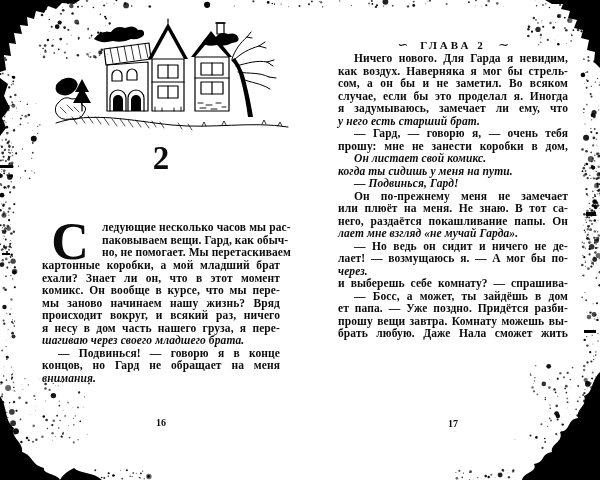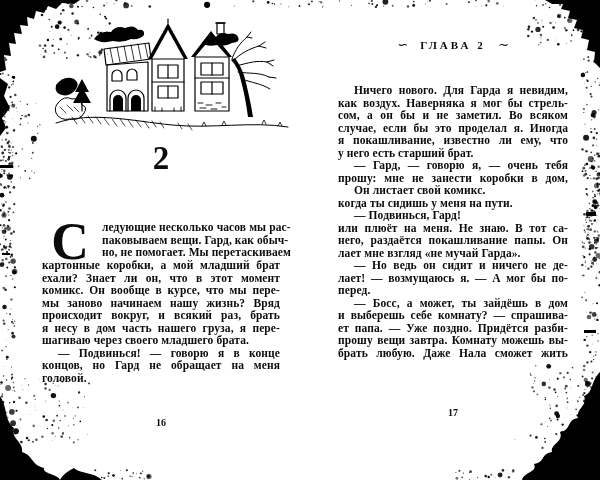--- a/index.html
+++ b/index.html
@@ -8,43 +8,43 @@
     overflow:hidden;font-family:"Liberation Serif","DejaVu Serif",serif;color:#0b0b0b;
   }
   .page{position:absolute;inset:0;}
   
   .illustration{position:absolute;left:52px;top:18px;width:240px;height:122px;}
   .chapter-number{
     position:absolute;left:42px;top:141px;width:238px;text-align:center;
     font-size:33px;font-weight:700;line-height:34px;
   }
   .left-body{position:absolute;left:42px;top:221px;width:238px;}
-  .right-body{position:absolute;left:338px;top:84px;width:230px;}
+  .right-body{position:absolute;left:338px;top:52px;width:230px;}
   .body{font-size:11.5px;font-weight:600;letter-spacing:.1px;}
   .line{height:12.5px;line-height:12.5px;text-align:justify;text-align-last:justify;white-space:nowrap;}
-  .line.left{text-align:right;text-align-last:left;}
+  .line.left{text-align:right;text-align-last:left;font-style:italic;}
   .line.indent{text-indent:16px;}
   .dropcap-row{display:flex;align-items:flex-start;}
   .dropcap{
     flex:0 0 46px;margin:1px 9px 0 5px;height:37px;
     font-size:52px;line-height:40px;font-weight:700;text-align:center;
   }
   .dropcap-lines{flex:1 1 auto;min-width:0;}
   
   .chapter-header{
     position:absolute;left:338px;top:36px;width:230px;height:18px;
     display:flex;align-items:center;justify-content:center;gap:12px;
     font-size:11px;font-weight:700;letter-spacing:3px;
   }
   .orn{font-family:"DejaVu Sans",sans-serif;font-size:13px;letter-spacing:0;font-weight:400;position:relative;top:-1px;}
   .orn.mirrored{transform:scaleX(-1);}
   
   .page-number{position:absolute;text-align:center;font-size:10px;font-weight:600;}
   .pn-left{left:42px;top:417px;width:238px;}
-  .pn-right{left:338px;top:407px;width:230px;}
+  .pn-right{left:338px;top:418px;width:230px;}
   
   .grunge{position:absolute;inset:0;width:600px;height:480px;pointer-events:none;}
 </style>
 </head>
 <body>
 
 <div class="spread">
 
   <section class="page">
 
@@ -115,59 +115,60 @@
             <div class="line">ледующие несколько часов мы рас-</div>
             <div class="line">паковываем вещи. Гард, как обыч-</div>
             <div class="line">но, не помогает. Мы перетаскиваем</div>
           </div>
       </div>
       <div>
           <div class="line">картонные коробки, а мой младший брат</div>
           <div class="line">ехали? Знает ли он, что в этот момент</div>
           <div class="line">комикс. Он вообще в курсе, что мы пере-</div>
           <div class="line">мы заново начинаем нашу жизнь? Вряд</div>
-          <div class="line">происходит вокруг, и всякий раз, брать</div>
+          <div class="line">происходит вокруг, и всякий раз, ничего</div>
           <div class="line">я несу в дом часть нашего груза, я пере-</div>
           <div class="line left">шагиваю через своего младшего брата.</div>
           <div class="line indent">— Подвинься! — говорю я в конце</div>
           <div class="line">концов, но Гард не обращает на меня</div>
-          <div class="line left">головой.</div>
+          <div class="line left">внимания.</div>
         </div>
     </div>
 
     <div class="page-number pn-left">16</div>
   </section>
 
   <section class="page">
     <header class="chapter-header">
       <span class="orn">∽</span>
       <span>ГЛАВА 2</span>
       <span class="orn mirrored">∽</span>
     </header>
 
     <div class="body right-body">
         <div class="line indent">Ничего нового. Для Гарда я невидим,</div>
         <div class="line">как воздух. Наверняка я мог бы стрель-</div>
         <div class="line">сом, а он бы и не заметил. Во всяком</div>
         <div class="line">случае, если бы это проделал я. Иногда</div>
-        <div class="line">я покашливание, известно ли ему, что</div>
+        <div class="line">я задумываюсь, замечает ли ему, что</div>
         <div class="line left">у него есть старший брат.</div>
         <div class="line indent">— Гард, — говорю я, — очень тебя</div>
         <div class="line">прошу: мне не занести коробки в дом,</div>
         <div class="line left indent">Он листает свой комикс.</div>
         <div class="line left">когда ты сидишь у меня на пути.</div>
         <div class="line left indent">— Подвинься, Гард!</div>
+        <div class="line indent">Он по-прежнему меня не замечает</div>
         <div class="line">или плюёт на меня. Не знаю. В тот са-</div>
         <div class="line">него, раздаётся покашливание папы. Он</div>
         <div class="line left">лает мне взгляд «не мучай Гарда».</div>
         <div class="line indent">— Но ведь он сидит и ничего не де-</div>
         <div class="line">лает! — возмущаюсь я. — А мог бы по-</div>
-        <div class="line left">перед.</div>
+        <div class="line left">через.</div>
+        <div class="line">и выберешь себе комнату? — спрашива-</div>
         <div class="line indent">— Босс, а может, ты зайдёшь в дом</div>
-        <div class="line">и выберешь себе комнату? — спрашива-</div>
         <div class="line">ет папа. — Уже поздно. Придётся разби-</div>
         <div class="line">прошу вещи завтра. Комнату можешь вы-</div>
         <div class="line">брать любую. Даже Нала сможет жить</div>
       </div>
 
     <div class="page-number pn-right">17</div>
   </section>
 
   <svg class="grunge" viewBox="0 0 600 480" aria-hidden="true">
     <g fill="#000" stroke="none">

